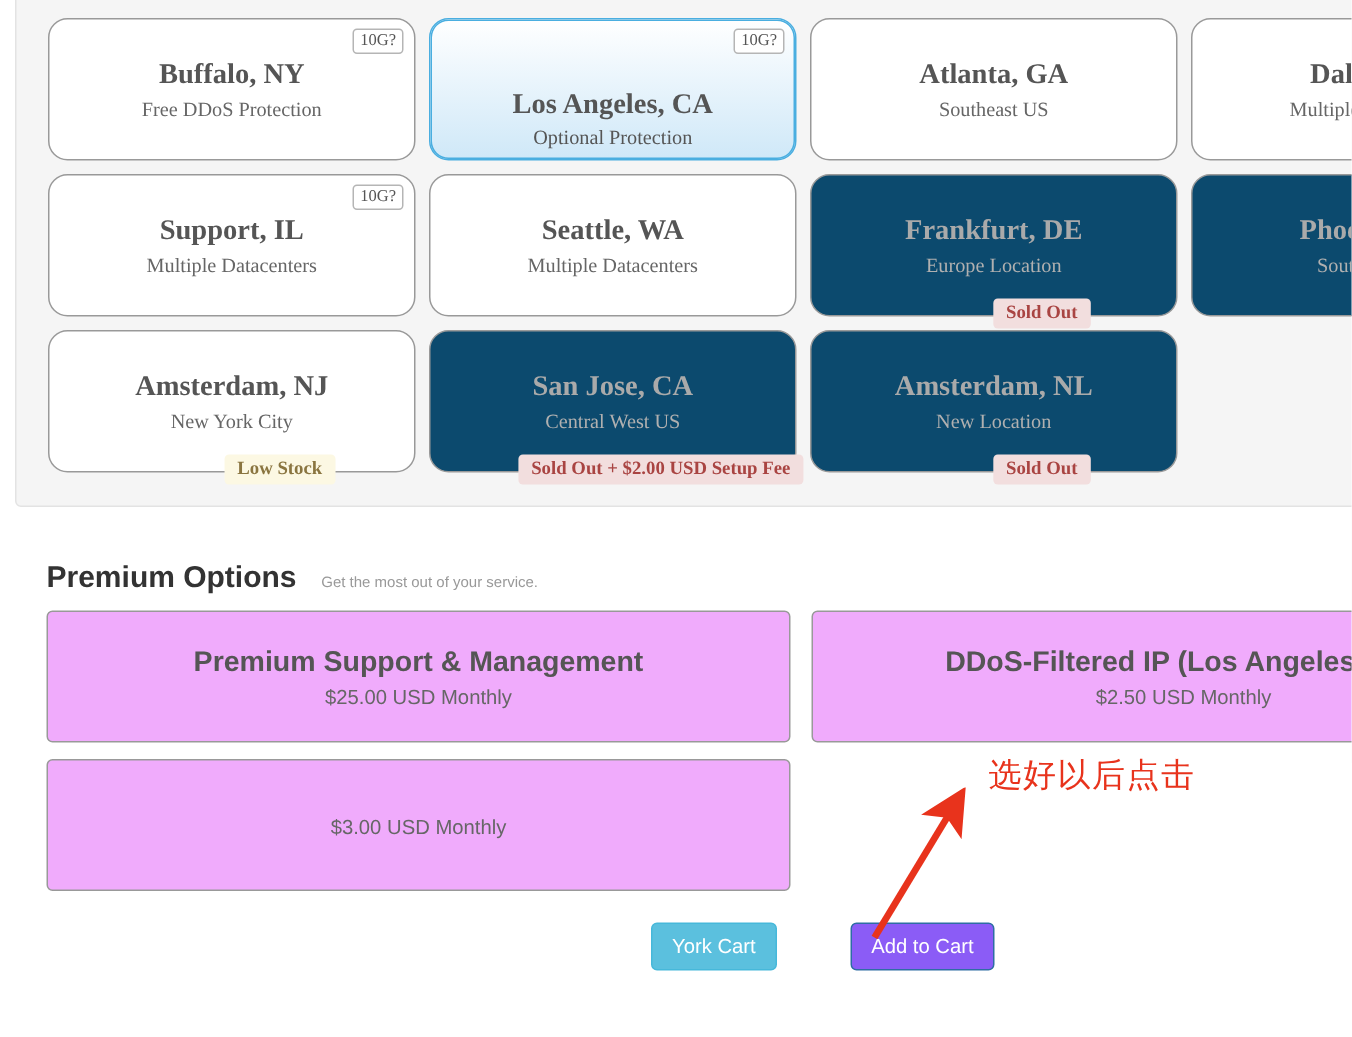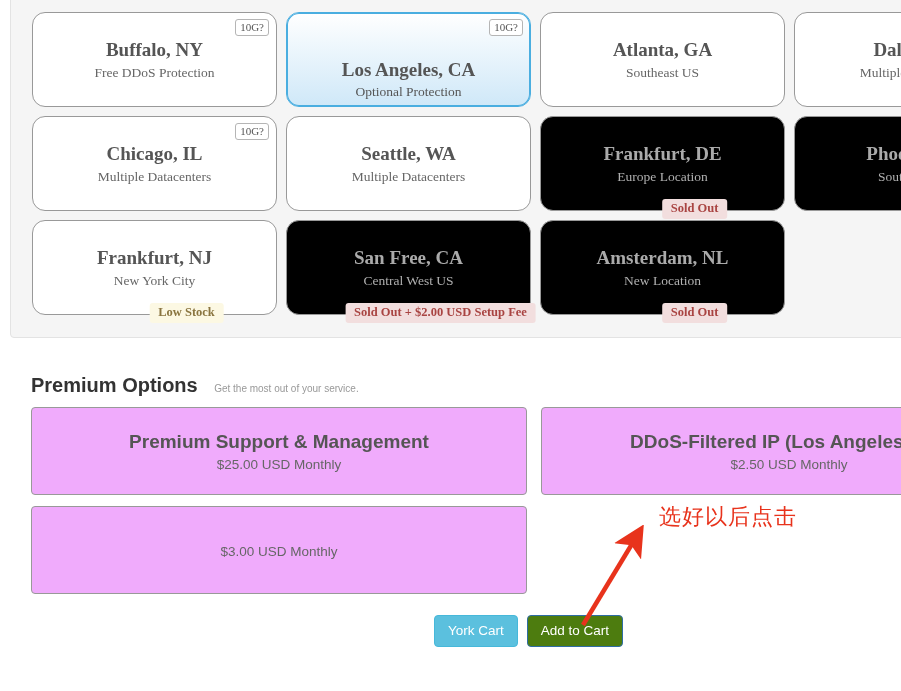--- a/index.html
+++ b/index.html
@@ -64,21 +64,21 @@
   .loc-card.selected {
     border-color: #4aaee0;
     background: linear-gradient(to bottom, #ffffff 0%, #cfe8f8 100%);
     box-shadow: 0 0 0 1px #4aaee0 inset;
   }
   .loc-card.selected .loc-name { color: #555; margin-top: 39px; }
   .loc-card.selected .loc-sub { color: #555; }
 
   
   .loc-card.disabled {
-    background: #000000;
+    background: #0c4a6e;
     border-color: #999;
     cursor: default;
   }
   .loc-card.disabled .loc-name { color: #aaaaaa; }
   .loc-card.disabled .loc-sub { color: #b0b0b0; }
 
   
   .tengbadge {
     position: absolute;
     top: 6px; right: 7px;
@@ -163,21 +163,21 @@
     font-size: 13.5px;
     font-family: "Liberation Sans", sans-serif;
     border: 1px solid transparent;
     border-radius: 4px;
     padding: 7px 13px;
     cursor: pointer;
     color: #ffffff;
     line-height: 1.2;
   }
   .btn-view { background: #5bc0de; border-color: #46b8da; }
-  .btn-add  { background: #4d7c0f; border-color: #2e6da4; }
+  .btn-add  { background: #8b5cf6; border-color: #2e6da4; margin-left: 40px; }
 
   
   .anno-text {
     position: absolute;
     left: 659px; top: 502px;
     font-size: 22px;
     color: #e8331c;
     font-family: "DejaVu Sans", sans-serif;
     white-space: nowrap;
     letter-spacing: 1px;
@@ -208,46 +208,46 @@
             <div class="loc-sub">Southeast US</div>
           </div>
           <div class="loc-card">
             <div class="loc-name">Dallas, TX</div>
             <div class="loc-sub">Multiple Datacenters</div>
           </div>
         </div>
         <div class="loc-row">
           <div class="loc-card">
             <span class="tengbadge">10G?</span>
-            <div class="loc-name">Chicago, IL</div>
+            <div class="loc-name">Support, IL</div>
             <div class="loc-sub">Multiple Datacenters</div>
           </div>
           <div class="loc-card">
             <div class="loc-name">Seattle, WA</div>
             <div class="loc-sub">Multiple Datacenters</div>
           </div>
           <div class="loc-card disabled">
             <div class="loc-name">Frankfurt, DE</div>
             <div class="loc-sub">Europe Location</div>
             <span class="stock-badge sold">Sold Out</span>
           </div>
           <div class="loc-card disabled">
             <div class="loc-name">Phoenix, AZ</div>
             <div class="loc-sub">Southwest US</div>
             <span class="stock-badge sold">Sold Out</span>
           </div>
         </div>
         <div class="loc-row">
           <div class="loc-card">
-            <div class="loc-name">Frankfurt, NJ</div>
+            <div class="loc-name">Amsterdam, NJ</div>
             <div class="loc-sub">New York City</div>
             <span class="stock-badge low">Low Stock</span>
           </div>
           <div class="loc-card disabled">
-            <div class="loc-name">San Free, CA</div>
+            <div class="loc-name">San Jose, CA</div>
             <div class="loc-sub">Central West US</div>
             <span class="stock-badge sold">Sold Out + $2.00 USD Setup Fee</span>
           </div>
           <div class="loc-card disabled">
             <div class="loc-name">Amsterdam, NL</div>
             <div class="loc-sub">New Location</div>
             <span class="stock-badge sold">Sold Out</span>
           </div>
         </div>
       </div>

